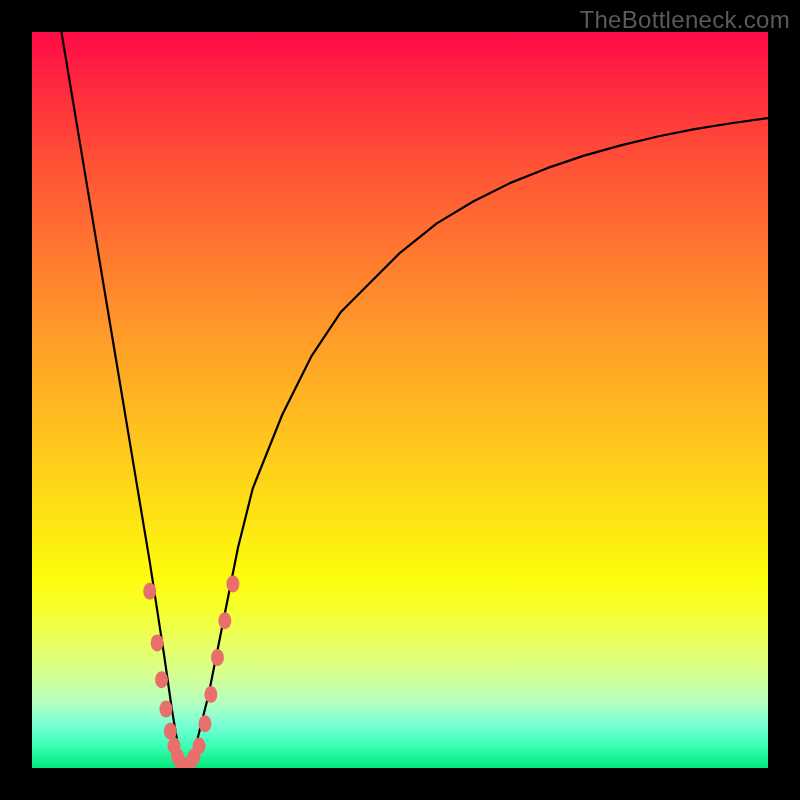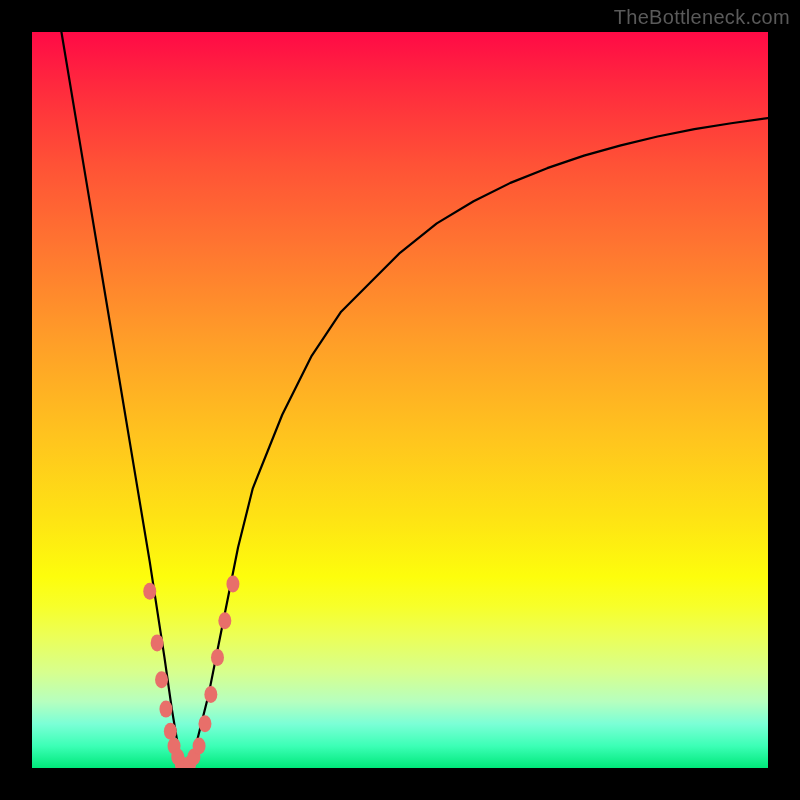--- a/index.html
+++ b/index.html
@@ -47,21 +47,21 @@
     inset: 0;
     width: 100%;
     height: 100%;
     pointer-events: none;
   }
   .watermark {
     position: absolute;
     top: 6px;
     right: 10px;
     color: #5a5a5a;
-    font-size: 20px;
+    font-size: 24px;
     font-weight: 500;
     letter-spacing: 0.3px;
   }
 </style>
 </head>
 <body>
 
 <div class="frame">
   <div class="plot">
     <svg class="curve-layer" viewBox="0 0 736 736" preserveAspectRatio="none">

